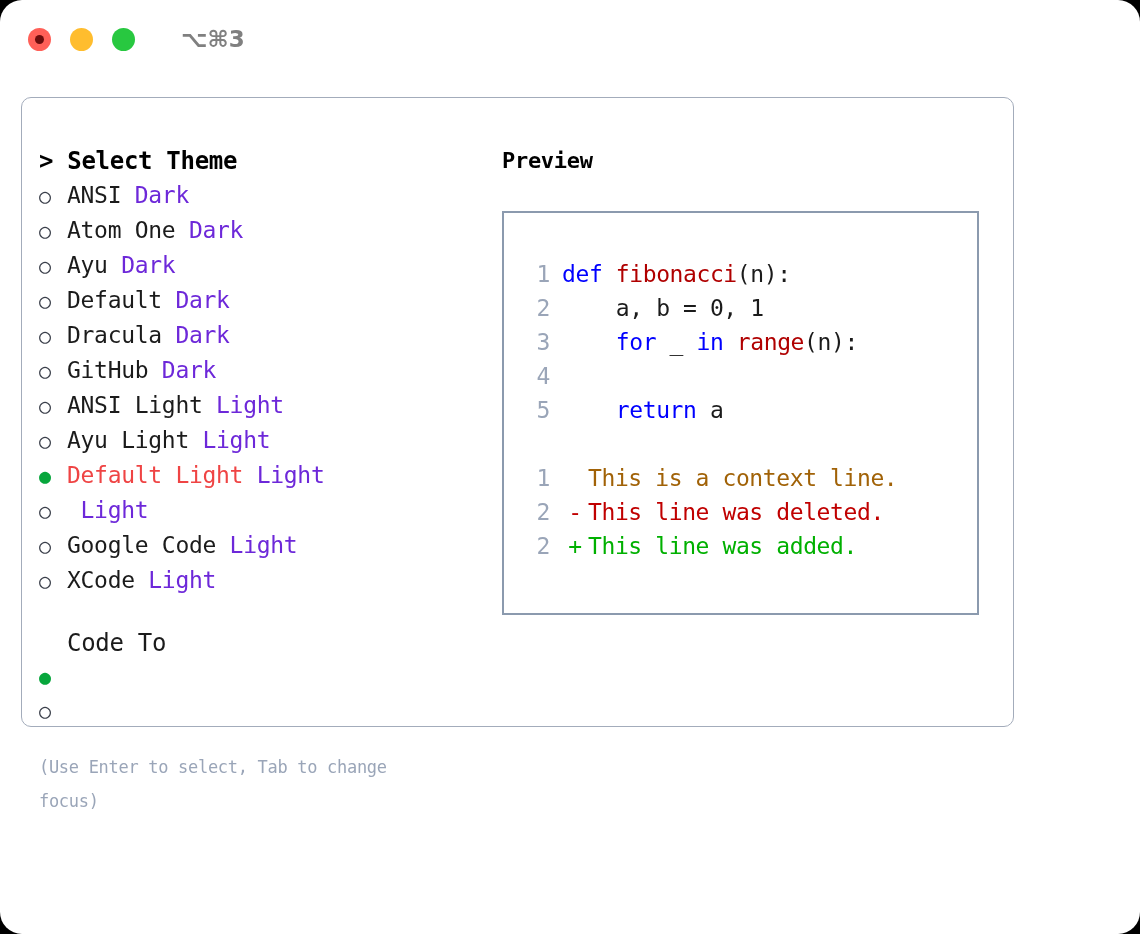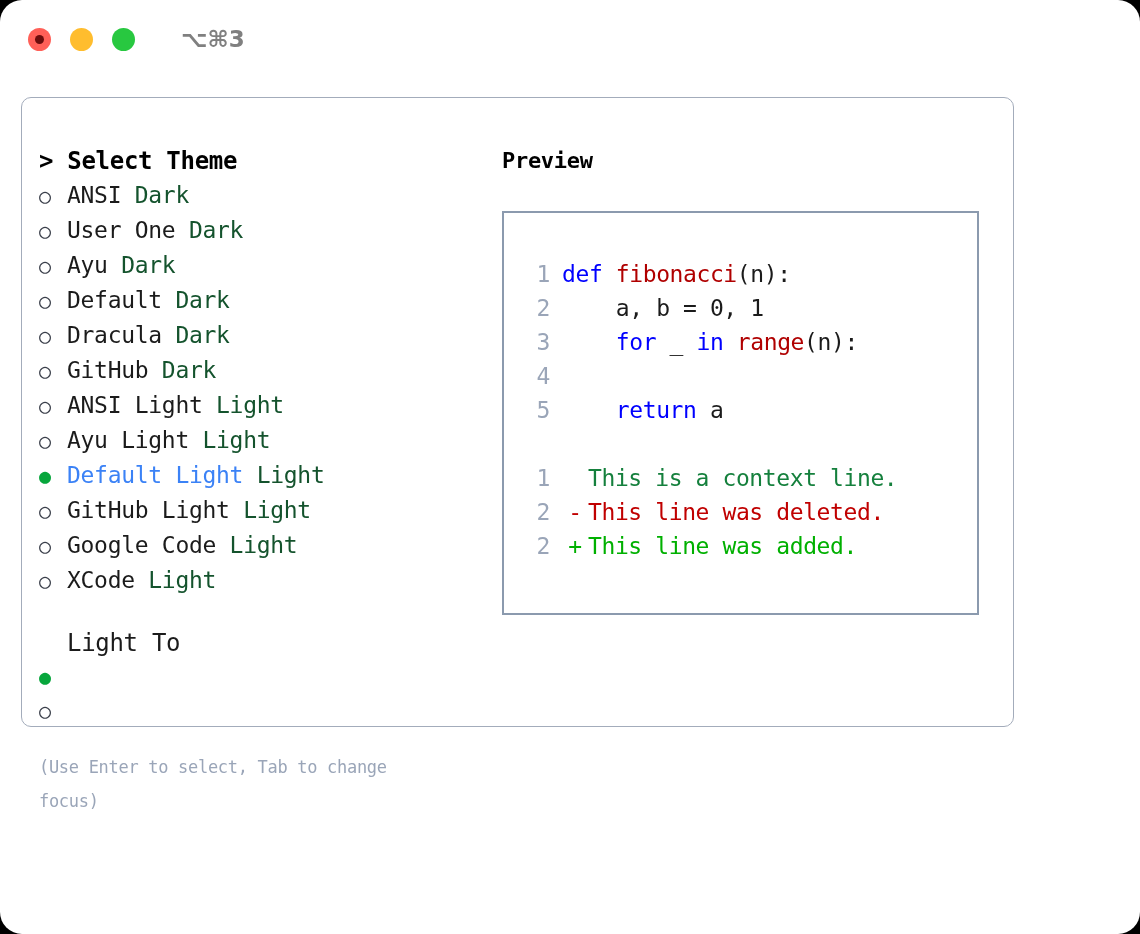--- a/index.html
+++ b/index.html
@@ -123,22 +123,22 @@
   .bullet {
     width: 28px;
     flex: 0 0 28px;
     font-size: 20px;
     color: #3a3f4a;
     line-height: 34px;
   }
   .bullet.on { color: #07a63c; }
 
   .opt-name { color: #1b1b1b; }
-  .opt.sel .opt-name { color: #3b82f6; }
-  .opt-mode { color: #14532d; }
+  .opt.sel .opt-name { color: #ef4444; }
+  .opt-mode { color: #6d28d9; }
 
   .spacer-lg { height: 28px; }
   .spacer-md { height: 22px; }
 
   .hint {
     font-size: 17px;
     color: #9aa5b8;
     line-height: 34px;
     letter-spacing: -0.3px;
     width: 400px;
@@ -189,21 +189,21 @@
   .tok-kw   { color: #0000ff; }
   .tok-fn   { color: #b00000; }
   .tok-plain{ color: #1b1b1b; }
 
   .diff-gap { height: 34px; }
   .diff-mark {
     width: 26px;
     flex: 0 0 26px;
     text-align: center;
   }
-  .diff-ctx  { color: #15803d; }
+  .diff-ctx  { color: #a16207; }
   .diff-del  { color: #c00000; }
   .diff-add  { color: #00b000; }
 </style>
 </head>
 <body>
 
 <div class="window">
 
   <div class="titlebar">
     <div class="lights">
@@ -218,36 +218,36 @@
 
   <div class="panel">
     <div class="panel-body">
 
       <div class="left-col">
 
         <div class="section-title">&gt; Select Theme</div>
 
         <ul class="opt-list" id="theme-list">
             <li class="opt"><span class="bullet">○</span><span class="opt-name">ANSI</span><span> </span><span class="opt-mode">Dark</span></li>
-            <li class="opt"><span class="bullet">○</span><span class="opt-name">User One</span><span> </span><span class="opt-mode">Dark</span></li>
+            <li class="opt"><span class="bullet">○</span><span class="opt-name">Atom One</span><span> </span><span class="opt-mode">Dark</span></li>
             <li class="opt"><span class="bullet">○</span><span class="opt-name">Ayu</span><span> </span><span class="opt-mode">Dark</span></li>
             <li class="opt"><span class="bullet">○</span><span class="opt-name">Default</span><span> </span><span class="opt-mode">Dark</span></li>
             <li class="opt"><span class="bullet">○</span><span class="opt-name">Dracula</span><span> </span><span class="opt-mode">Dark</span></li>
             <li class="opt"><span class="bullet">○</span><span class="opt-name">GitHub</span><span> </span><span class="opt-mode">Dark</span></li>
             <li class="opt"><span class="bullet">○</span><span class="opt-name">ANSI Light</span><span> </span><span class="opt-mode">Light</span></li>
             <li class="opt"><span class="bullet">○</span><span class="opt-name">Ayu Light</span><span> </span><span class="opt-mode">Light</span></li>
             <li class="opt sel"><span class="bullet on">●</span><span class="opt-name">Default Light</span><span> </span><span class="opt-mode">Light</span></li>
-            <li class="opt"><span class="bullet">○</span><span class="opt-name">GitHub Light</span><span> </span><span class="opt-mode">Light</span></li>
+            <li class="opt"><span class="bullet">○</span><span> </span><span class="opt-mode">Light</span></li>
             <li class="opt"><span class="bullet">○</span><span class="opt-name">Google Code</span><span> </span><span class="opt-mode">Light</span></li>
             <li class="opt"><span class="bullet">○</span><span class="opt-name">XCode</span><span> </span><span class="opt-mode">Light</span></li>
           </ul>
 
         <div class="spacer-lg"></div>
 
-        <div class="section-title sub">Light To</div>
+        <div class="section-title sub">Code To</div>
 
         <ul class="opt-list" id="apply-list">
             <li class="opt sel"><span class="bullet on">●</span></li>
             <li class="opt"><span class="bullet">○</span></li>
           </ul>
 
         <div class="spacer-md"></div>
 
         <div class="hint">(Use Enter to select, Tab to change focus)</div>
       </div>

